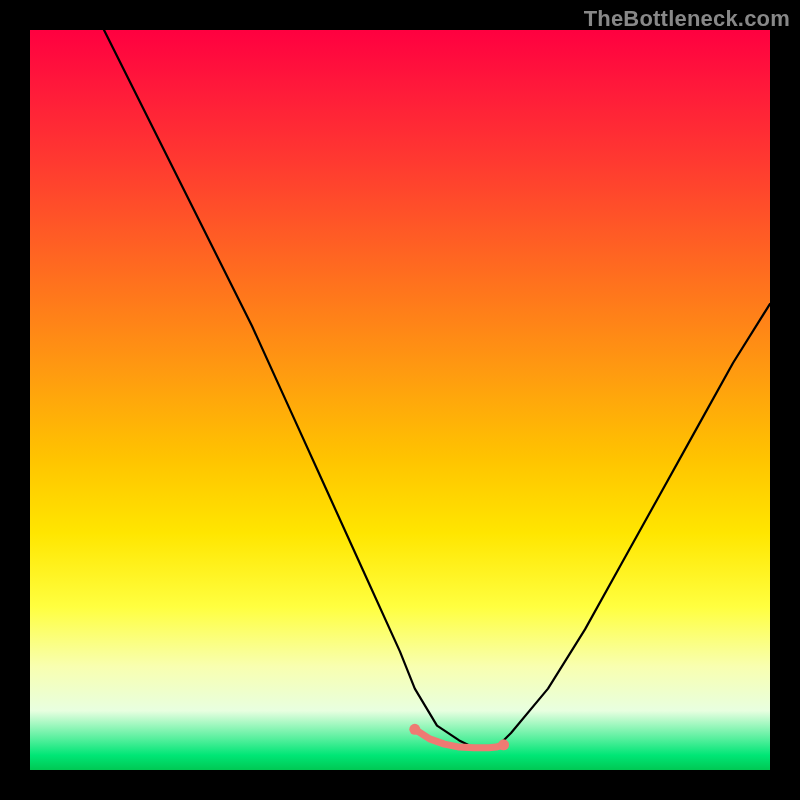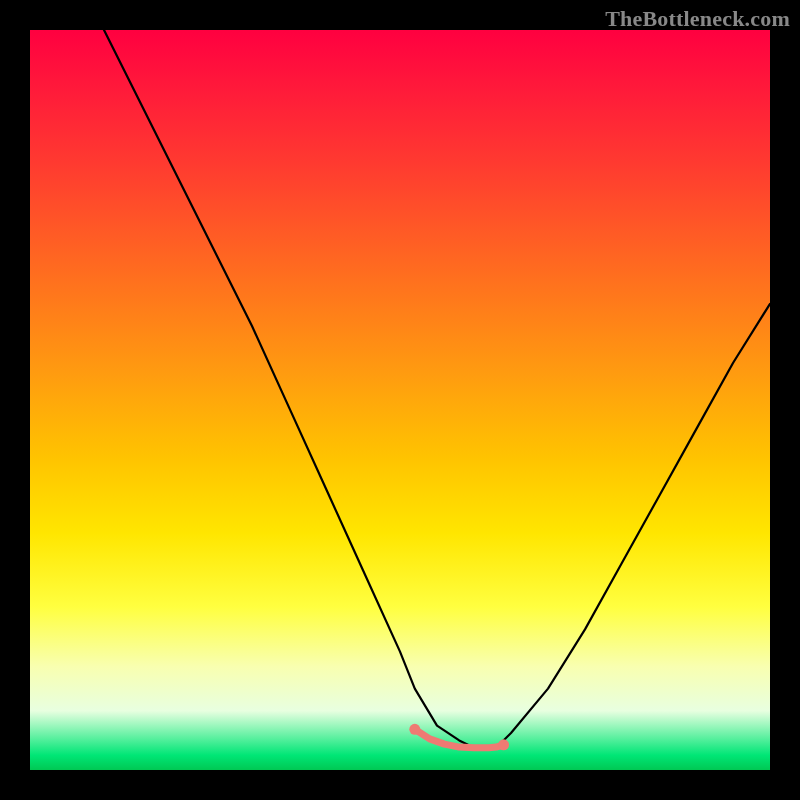--- a/index.html
+++ b/index.html
@@ -27,21 +27,21 @@
       #ffff40 78%,
       #f8ffb0 86%,
       #e8ffe0 92%,
       #00e676 98%,
       #00c853 100%);
   }
   .watermark {
     position: absolute;
     top: 6px;
     right: 10px;
-    font-family: Liberation Serif, serif;
+    font-family: Liberation Sans, sans-serif;
     font-size: 22px;
     font-weight: bold;
     color: #888;
     letter-spacing: 0.2px;
     user-select: none;
   }
   svg.curve {
     position: absolute;
     left: 0; top: 0;
     width: 100%;

